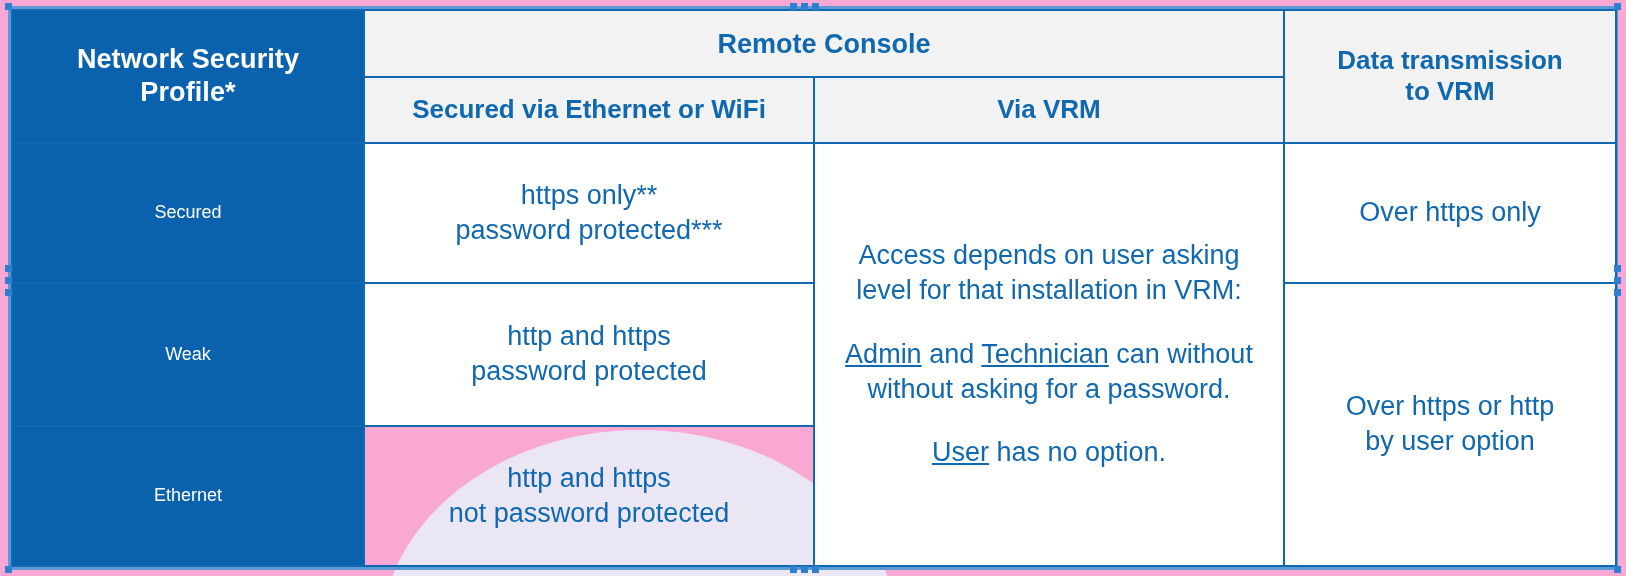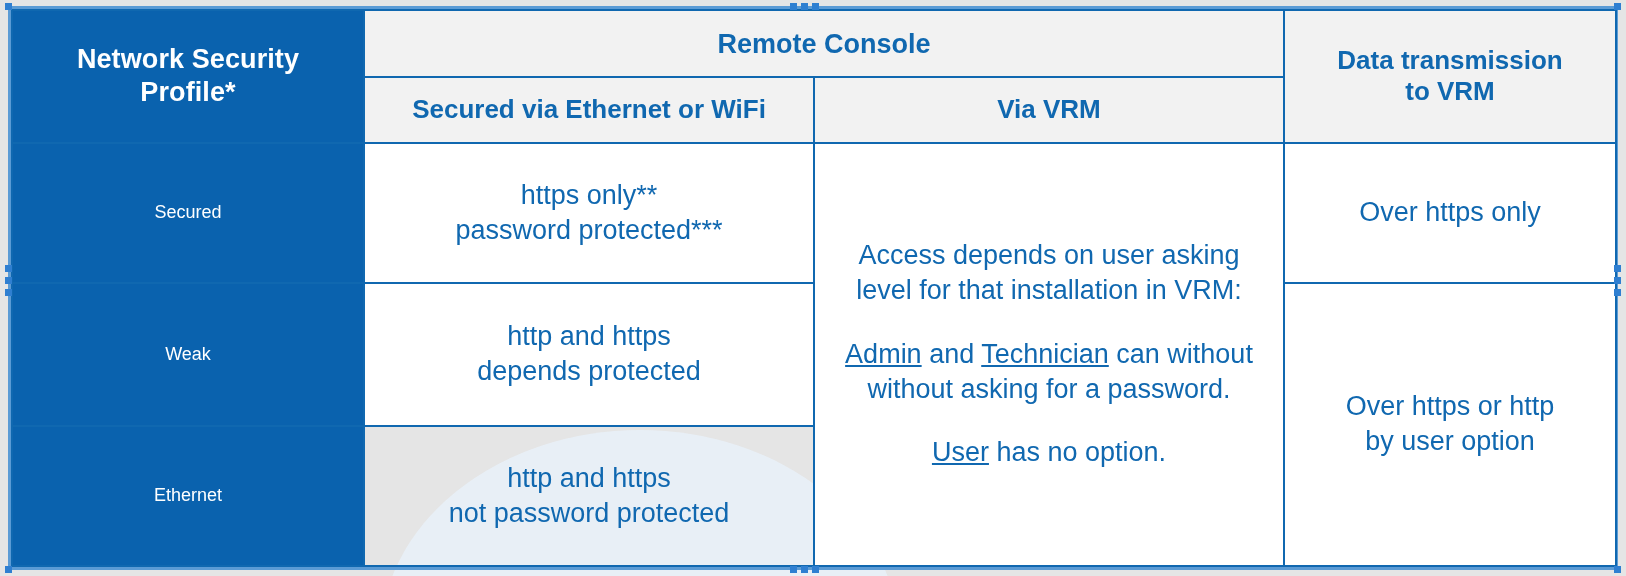--- a/index.html
+++ b/index.html
@@ -13,21 +13,21 @@
     height: 576px;
     overflow: hidden;
     font-family: "Liberation Sans", sans-serif;
   }
 
   
   #slide {
     position: relative;
     width: 1626px;
     height: 576px;
-    background: #e5e5e5;
+    background: #f9a8d4;
   }
 
   #watermark {
     position: absolute;
     left: 380px;
     top: 430px;
     width: 520px;
     height: 420px;
     border-radius: 50%;
     background: #e9f1f9;
@@ -182,21 +182,21 @@
           </div>
         </td>
         <td class="body-cell">Over https only</td>
       </tr>
 
       <tr>
         <td class="blue profile-cell">Weak</td>
         <td class="body-cell">
           <div class="cellwrap">
             <span>http and https</span><br>
-            <span>depends protected</span>
+            <span>password protected</span>
           </div>
         </td>
         <td class="body-cell" rowspan="2">
           <div class="cellwrap">
             <span>Over https or http</span><br>
             <span>by user option</span>
           </div>
         </td>
       </tr>
 

